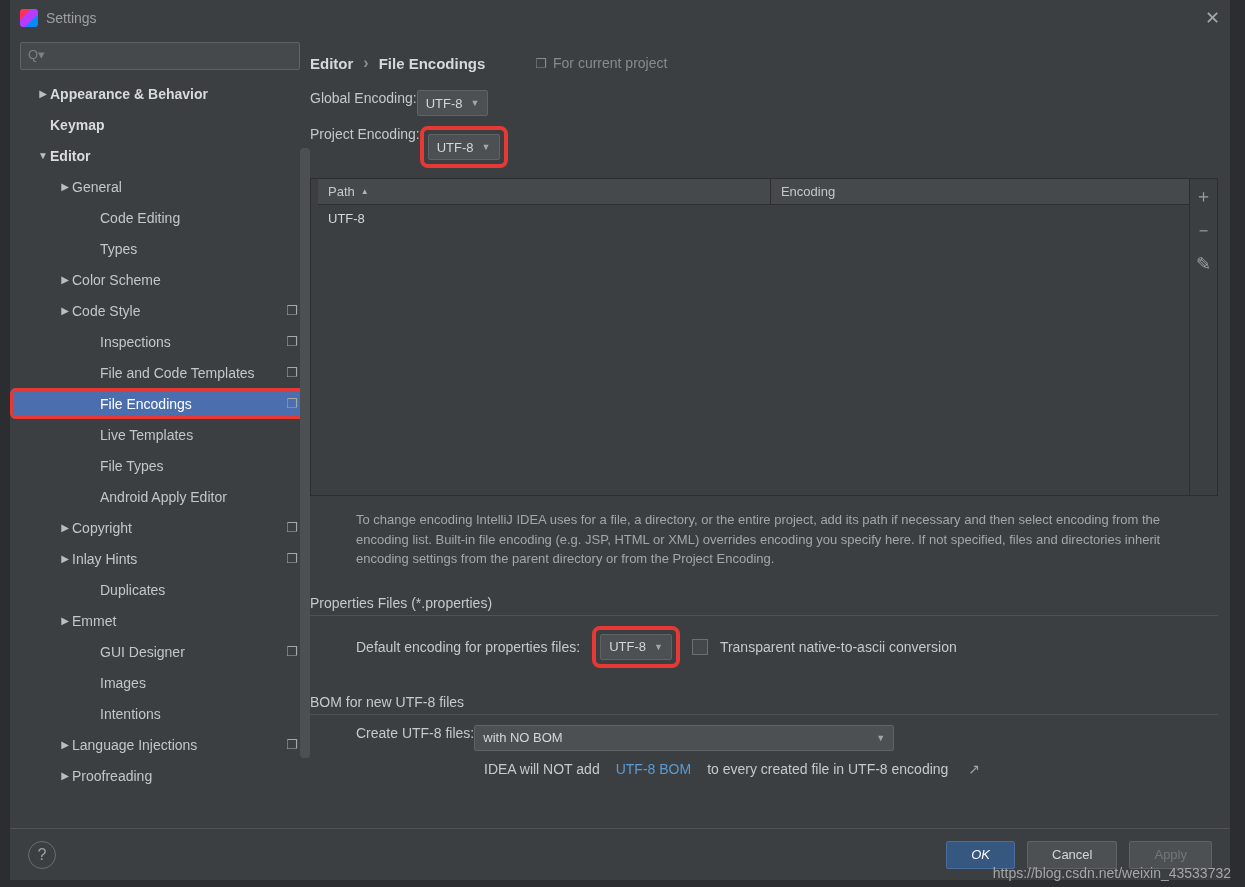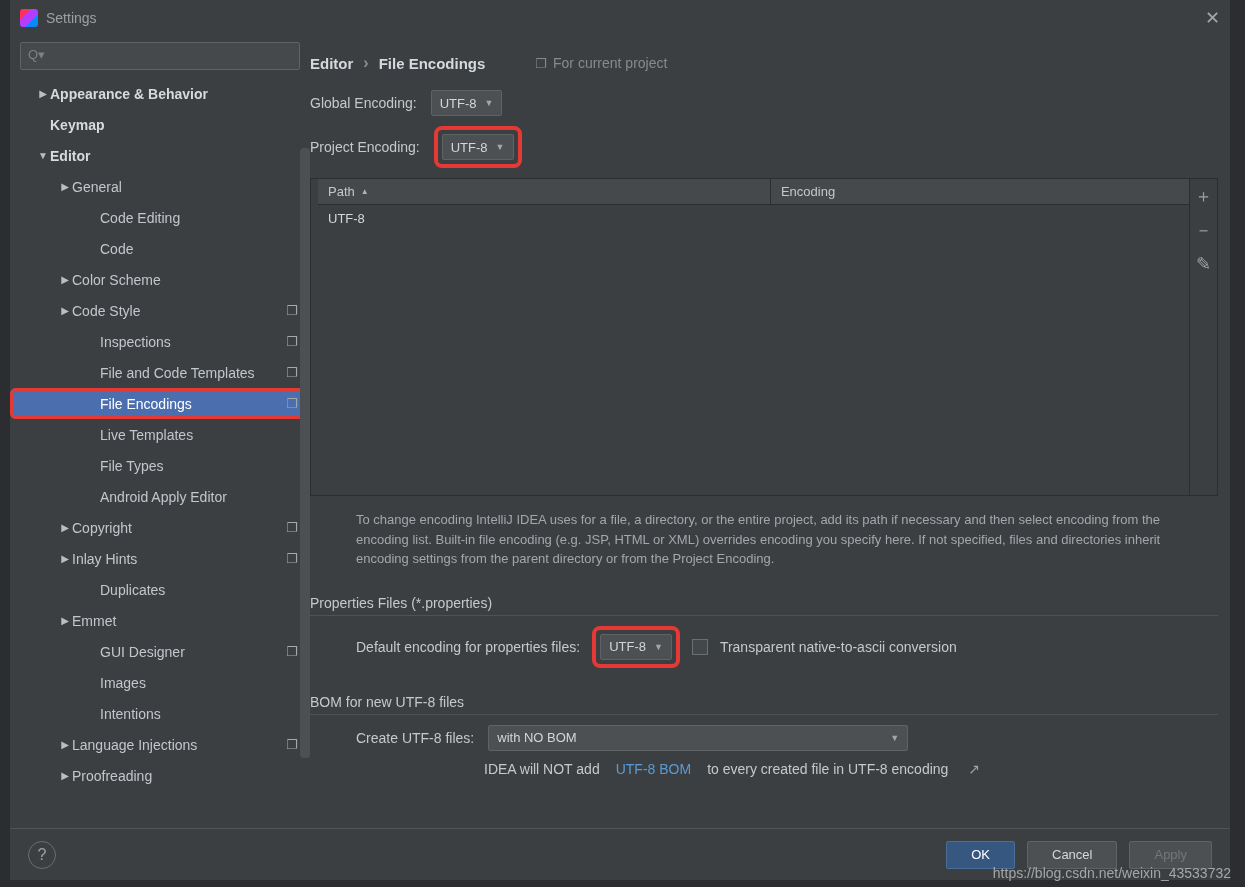--- a/index.html
+++ b/index.html
@@ -37,21 +37,21 @@
 
   
   .mainpane { flex:1; display:flex; flex-direction:column; padding: 18px 0 0 0; overflow:hidden; background:#3c3f41;}
   .breadcrumb { display:flex; align-items:center; gap:10px; padding:0 0 18px 0; margin-left:0; }
   .bc-item{ color:#d4d9de; font-weight:700; font-size:15px;}
   .bc-sep{ color:#8a8f93; font-weight:700;}
   .bc-right{ margin-left:40px; display:flex; align-items:center; gap:6px; color:#878b8d; font-size:14px;}
   .stack-inline{font-size:13px;}
   .content{ padding: 0 12px 0 0;}
 
-  .field-row{ display:flex; align-items:center; gap:14px; margin-bottom:10px; font-size:14px; color:#c5c9cd;}
+  .field-row{ display:flex; margin-bottom:10px; font-size:14px; color:#c5c9cd;}
   .combo{ display:inline-flex; align-items:center; height:26px; background:#4c5052; border:1px solid #5e6366; padding:0 8px; border-radius:2px; gap:8px; color:#d4d7da; font-size:13px; cursor:pointer;}
   .combo .caret{color:#a3a6a8; font-size:9px;}
   .red-outline{ border:4px solid #e53935; border-radius:8px; padding:4px 4px; display:inline-flex;}
   .red-outline .combo{border-color:#5e6366;}
 
   .table-wrap{ border:1px solid #2b2d2e; margin-top:6px; display:flex;padding-left:7px;}
   .table{ flex:1;}
   .thead{ display:flex; background:#45494b; height:26px; align-items:center; font-size:13px; color:#c4c8cc; border-bottom:1px solid #2b2d2e;}
   .th{ padding:0 10px; display:flex; align-items:center; gap:6px;}
   .th.path{ width:52%; border-right:1px solid #2b2d2e; height:100%;}
@@ -77,21 +77,21 @@
 
   .wide-combo{ width:420px; justify-content:space-between;}
   .note{ font-size:14px; color:#c5c9cd; display:flex; align-items:center; gap:16px;}
   .link{color:#5a9bd5;}
   .ext-arrow{color:#9fa3a6; margin-left:4px;}
 
   .footer{ height:52px; border-top:1px solid #515355; display:flex; align-items:center; padding:0 18px; gap:12px; background:#3c3f41;}
   .spacer{flex:1;}
   .help-circle{ width:28px; height:28px; border-radius:50%; border:1px solid #6a6e71; display:flex; align-items:center; justify-content:center; color:#9da0a3; cursor:pointer;}
   .btn{ height:28px; padding:0 24px; border:1px solid #5e6366; background:#4c5052; color:#d4d7da; font-size:13px; border-radius:2px; cursor:pointer;}
-  .btn.primary{ background:#365880; border-color:#4b6e99; color:#fff;}
+  .btn.primary{ background:#365880; border-color:#4b6e99; color:#fff;font-style:italic;}
   .btn:disabled{ color:#747779;}
 
   .watermark{ position:absolute; right:14px; bottom:6px; color:#a6a6a6; font-size:14px;}
   .ij-logo{width:18px;height:18px;background:linear-gradient(135deg,#fe315d 0 33%,#b53bff 33% 66%,#0989f7 66%);border-radius:3px;}
 </style>
 </head>
 <body>
 
 <div class="dialog">
 
@@ -125,21 +125,21 @@
           <div class="row depth1">
             <span class="arrow">▶</span>
             <span class="lbl">General</span>
           </div>
           <div class="row depth2">
             <span class="arrow"></span>
             <span class="lbl">Code Editing</span>
           </div>
           <div class="row depth2">
             <span class="arrow"></span>
-            <span class="lbl">Code</span>
+            <span class="lbl">Types</span>
           </div>
           <div class="row depth1">
             <span class="arrow">▶</span>
             <span class="lbl">Color Scheme</span>
           </div>
           <div class="row depth1">
             <span class="arrow">▶</span>
             <span class="lbl">Code Style</span>
             <span class="stack-icon">❐</span>
           </div>

